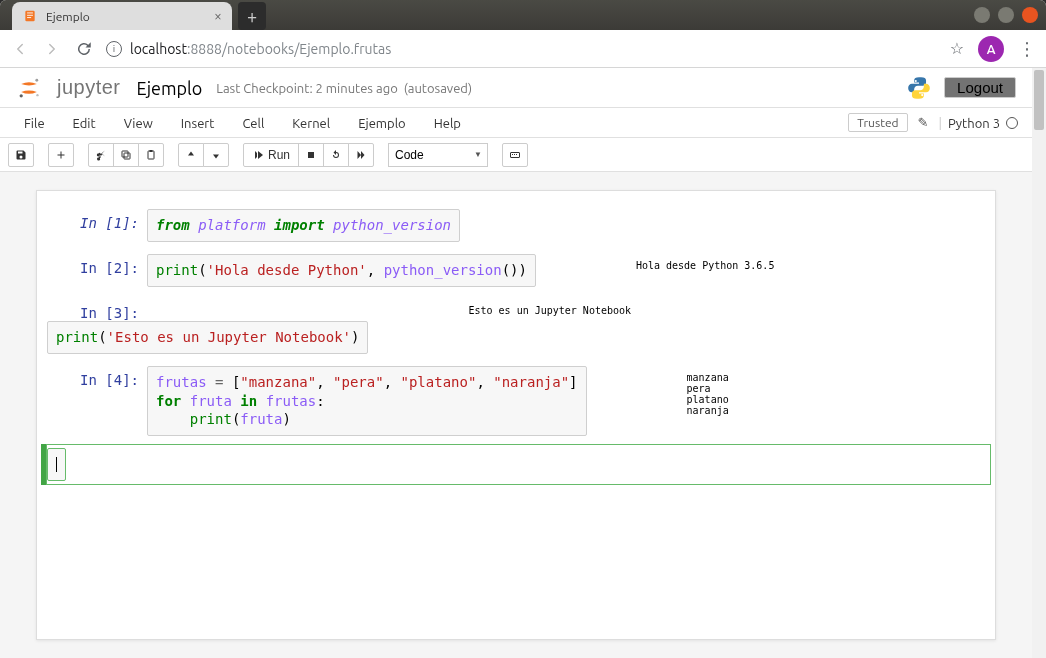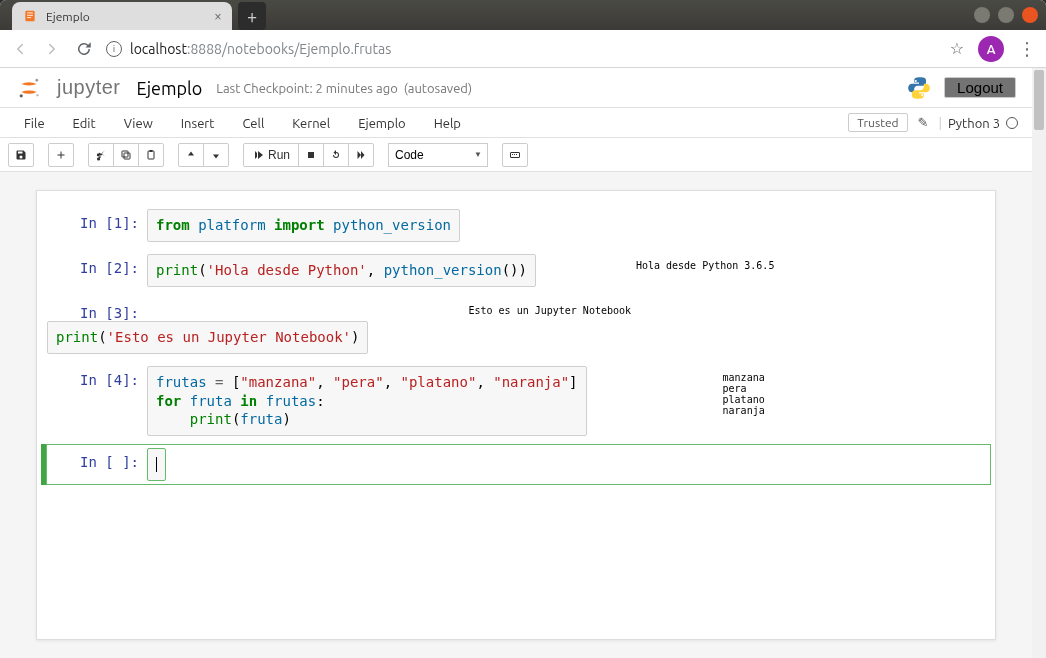--- a/index.html
+++ b/index.html
@@ -85,21 +85,21 @@
   .cell-body { flex:1; }
   .input-area { border:1px solid #cfcfcf; background:#f7f7f7; border-radius:2px; padding:6px 8px; font-family:"DejaVu Sans Mono", monospace; font-size:14px; line-height:1.35; white-space:pre; overflow:hidden; }
   .cell.selected .input-area { border-color:#66BB6A; background:#f7f7f7; }
   .output-area { font-family:"DejaVu Sans Mono", monospace; font-size:10px; padding:6px 0 2px 0; white-space:pre; }
 
   
   .kw { color:#008000; font-weight:bold; }
   .bn { color:#008000; }
   .st { color:#BA2121; }
   .op { color:#666; }
-  .nm { color:#0369a1; }
+  .nm { color:#8b5cf6; }
   .pc { color:#000; }
 
   
   .cursor { display:inline-block; width:1px; height:15px; background:#000; vertical-align:text-bottom; animation:blink 1s step-start infinite; }
   @keyframes blink { 50% { opacity:0; } }
 </style>
 </head>
 <body>
 
 <div class="window">
@@ -288,21 +288,21 @@
               <rect x="10" y="10" width="2" height="2" fill="#333"></rect>
               <rect x="14" y="10" width="2" height="2" fill="#333"></rect>
             </svg>
           </button>
       </div>
 
       <div class="nb-body">
         <div class="nb-inner" id="nb-inner">
 
         <div class="cell">
-              <div style="display: flex;">
+              <div style="display: flex; font-style: italic;">
                 <div class="prompt">In [1]:</div>
                 <div class="cell-body">
                   <div class="input-area"><span class="kw">from</span> <span class="nm">platform</span> <span class="kw">import</span> <span class="nm">python_version</span></div>
                 </div>
               </div>
             </div>
             <div class="cell">
               <div style="display: flex;">
                 <div class="prompt">In [2]:</div>
                 <div class="cell-body">
@@ -332,33 +332,32 @@
             </div>
             <div class="cell">
               <div style="display: flex;">
                 <div class="prompt">In [4]:</div>
                 <div class="cell-body">
                   <div class="input-area"><span class="nm">frutas</span> <span class="op">=</span> <span class="pc">[</span><span class="st">"manzana"</span><span class="pc">,</span> <span class="st">"pera"</span><span class="pc">,</span> <span class="st">"platano"</span><span class="pc">,</span> <span class="st">"naranja"</span><span class="pc">]</span>
 <span class="kw">for</span> <span class="nm">fruta</span> <span class="kw">in</span> <span class="nm">frutas</span><span class="pc">:</span>
     <span class="bn">print</span><span class="pc">(</span><span class="nm">fruta</span><span class="pc">)</span></div>
                 </div>
               </div>
-              <div style="display: flex; margin-left: 36px;">
+              <div style="display: flex;">
                 <div class="prompt out"> </div>
                 <div class="cell-body">
                   <div class="output-area">manzana
 pera
 platano
 naranja</div>
                 </div>
               </div>
             </div>
             <div class="cell selected editmode">
               <div style="display: flex;">
-                <div class="prompt">In [ ]:</div>
                 <div class="cell-body">
                   <div class="input-area"><span class="cursor"></span></div>
                 </div>
               </div>
             </div>
           </div>
       </div>
 
     </div>
     <div class="fake-scrollbar">

